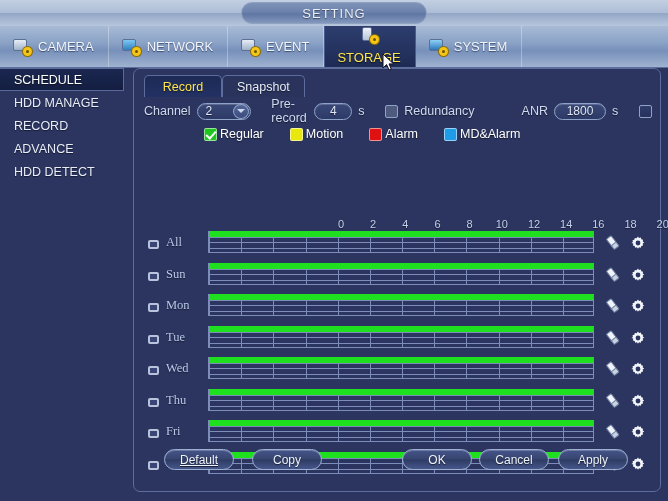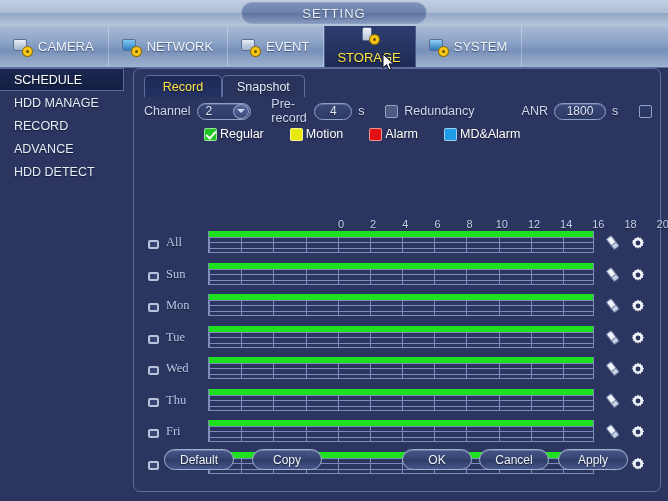--- a/index.html
+++ b/index.html
@@ -227,21 +227,21 @@
   .btn {
     position: absolute; top: 0; height: 21px;
     border: 1px solid #9db0d2; border-radius: 11px;
     background: linear-gradient(to bottom, #45558a 0%, #36446f 48%, #2e3b63 52%, #46568c 100%);
     color: #eef2fa; font-size: 12px;
     display: flex; align-items: center; justify-content: center;
     text-shadow: 0 1px 1px rgba(0,0,0,.55);
     box-shadow: inset 0 1px 0 rgba(255,255,255,.22);
     cursor: default;
   }
-  .b-default { left: 30px;  width: 70px; }
+  .b-default { left: 30px;  width: 70px; text-decoration: underline; }
   .b-copy    { left: 107px; width: 70px; margin-left: 11px; }
   .b-ok      { left: 268px; width: 70px; }
   .b-cancel  { left: 345px; width: 70px; }
   .b-apply   { left: 424px; width: 70px; }
 </style>
 </head>
 <body>
 
 <div class="titlebar">
   <div class="title-pill">SETTING</div>

